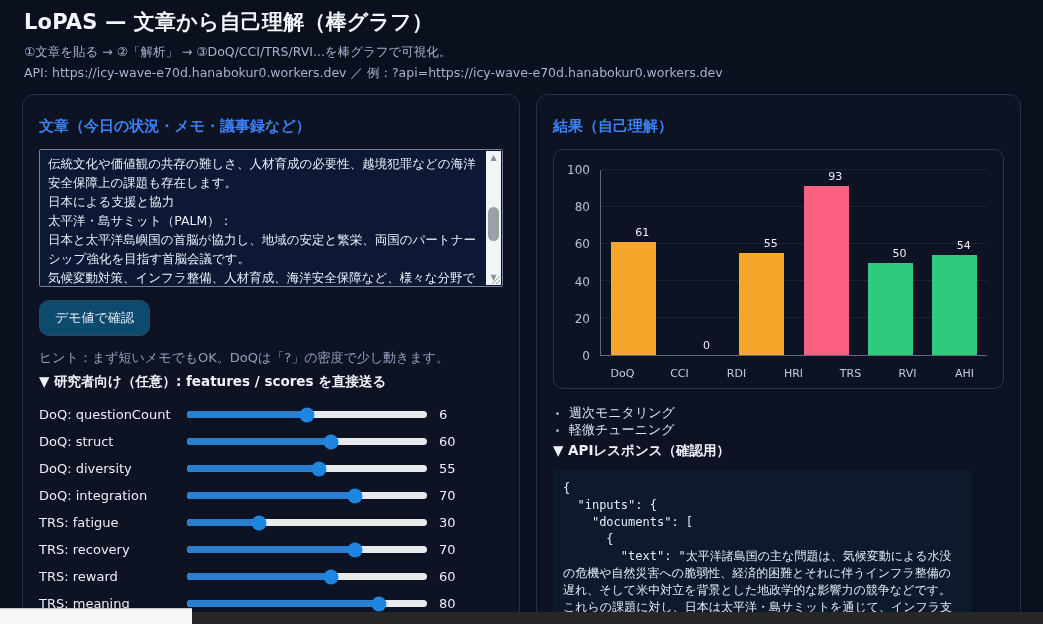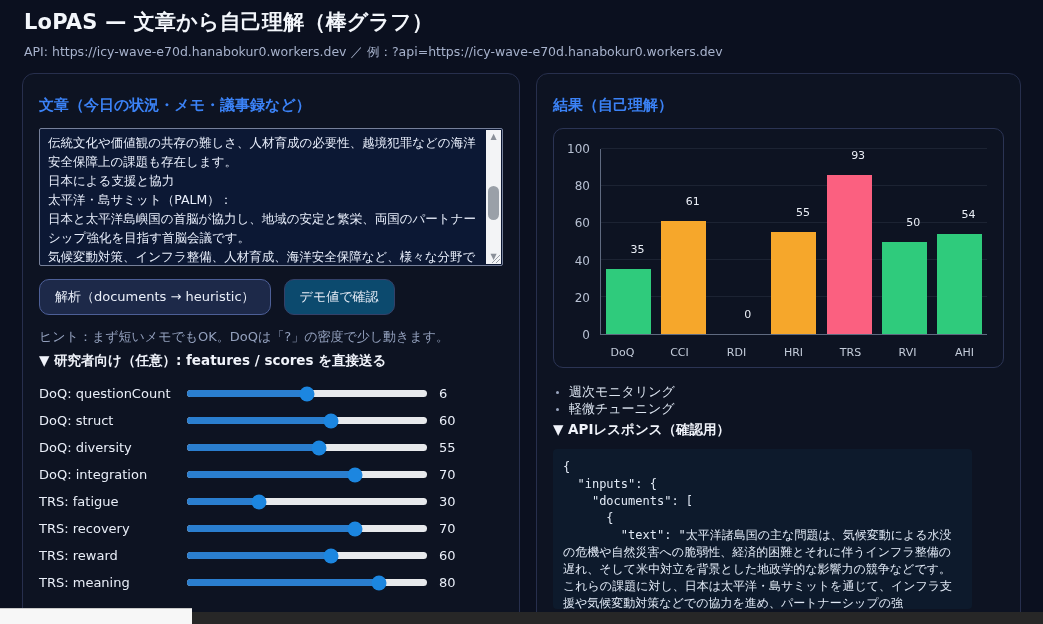--- a/index.html
+++ b/index.html
@@ -70,21 +70,21 @@
   .sval { color:#e9eef8; font-size:13px; }
 
   
   .chart-box { position:relative; height:238px; border:1px solid #2b3454; border-radius:10px; margin-bottom:15px; }
   .plot { position:absolute; left:46px; right:16px; top:20px; bottom:32px;
           border-left:1px solid #5f6a80; border-bottom:1px solid #5f6a80; }
   .yaxis { position:absolute; left:6px; width:34px; top:20px; bottom:32px; }
   .ytick { position:absolute; right:4px; transform:translateY(50%); color:#b7c0d2; font-size:12px; }
   .gridline { position:absolute; left:0; right:0; height:1px; background:rgba(165,180,205,.10); }
   .bars { position:absolute; left:0; right:0; top:0; bottom:0; display:flex; }
-  .slot { flex:1; display:flex; flex-direction:column; align-items:center; justify-content:flex-end; height:100%;gap:10px; }
+  .slot { flex:1; display:flex; flex-direction:column; align-items:center; justify-content:flex-end; height:100%; }
   .bval { color:#eaeef6; font-size:11px; margin-bottom:3px; transform:translateX(9px); }
   .bar  { width:45px; }
   .xlabels { position:absolute; left:46px; right:16px; bottom:8px; display:flex;gap:12px; }
   .xlabels span { flex:1; text-align:center; color:#c4ccda; font-size:11px; }
 
   
   .badges { display:flex; gap:13px; margin:2px 0 12px; }
   .badge { border-radius:999px; padding:5px 14px; font-size:12px; font-weight:700; letter-spacing:.2px; }
   .badge.yellow { color:#f0c36a; background:#271f0e; border:1px solid #8a6b30; }
   .badge.green  { color:#d3ecdf; background:#0f201a; border:1px solid #2f5c4b; }
@@ -102,20 +102,21 @@
   .taskbar { position:absolute; left:0; right:0; bottom:0; height:12px; background:#272727; z-index:10; }
   .status-tooltip { position:absolute; left:0; bottom:0; width:192px; height:15px; background:#f7f7f7; border-top:1px solid #c9c9c9; z-index:11; }
 </style>
 </head>
 <body>
 
 <div class="screen">
 
   <header>
     <h1 class="title">LoPAS — 文章から自己理解（棒グラフ）</h1>
+    <p class="sub">①文章を貼る → ②「解析」 → ③DoQ/CCI/TRS/RVI...を棒グラフで可視化。</p>
     <p class="api">API: https://icy-wave-e70d.hanabokur0.workers.dev ／ 例：?api=https://icy-wave-e70d.hanabokur0.workers.dev</p>
   </header>
 
   <main class="cols">
 
     <section class="panel panel-left">
       <h2>文章（今日の状況・メモ・議事録など）</h2>
 
       <div class="ta-wrap">
         <textarea style="">伝統文化や価値観の共存の難しさ、人材育成の必要性、越境犯罪などの海洋安全保障上の課題も存在します。
@@ -125,21 +126,20 @@
 気候変動対策、インフラ整備、人材育成、海洋安全保障など、様々な分野での協力が実施されています。</textarea>
         <div class="fake-scrollbar">
           <span class="sb-arrow">▲</span>
           <div class="sb-thumb"></div>
           <span class="sb-arrow">▼</span>
         </div>
         <div class="resize-grip"></div>
       </div>
 
       <div class="btn-row">
-        <button class="btn primary">解析（documents → heuristic）</button>
         <button class="btn">デモ値で確認</button>
       </div>
 
       <p class="hint">ヒント：まず短いメモでもOK。DoQは「?」の密度で少し動きます。</p>
 
       <div class="summary">▼ 研究者向け（任意）: features / scores を直接送る</div>
 
       <div id="sliders">
           <div class="srow">
             <span class="slabel">DoQ: questionCount</span>
@@ -223,24 +223,20 @@
           </div>
         <div class="plot" id="plot">
           <div id="grid">
               <div class="gridline" style="bottom: 20%;"></div>
               <div class="gridline" style="bottom: 40%;"></div>
               <div class="gridline" style="bottom: 60%;"></div>
               <div class="gridline" style="bottom: 80%;"></div>
               <div class="gridline" style="bottom: 100%;"></div>
             </div>
           <div class="bars" id="bars">
-              <div class="slot">
-                <span class="bval">35</span>
-                <div class="bar" style="height: 35%; background: rgb(47, 203, 124);"></div>
-              </div>
               <div class="slot">
                 <span class="bval">61</span>
                 <div class="bar" style="height: 61%; background: rgb(246, 167, 43);"></div>
               </div>
               <div class="slot">
                 <span class="bval">0</span>
                 <div class="bar" style="height: 0%; background: rgb(47, 203, 124);"></div>
               </div>
               <div class="slot">
                 <span class="bval">55</span>

